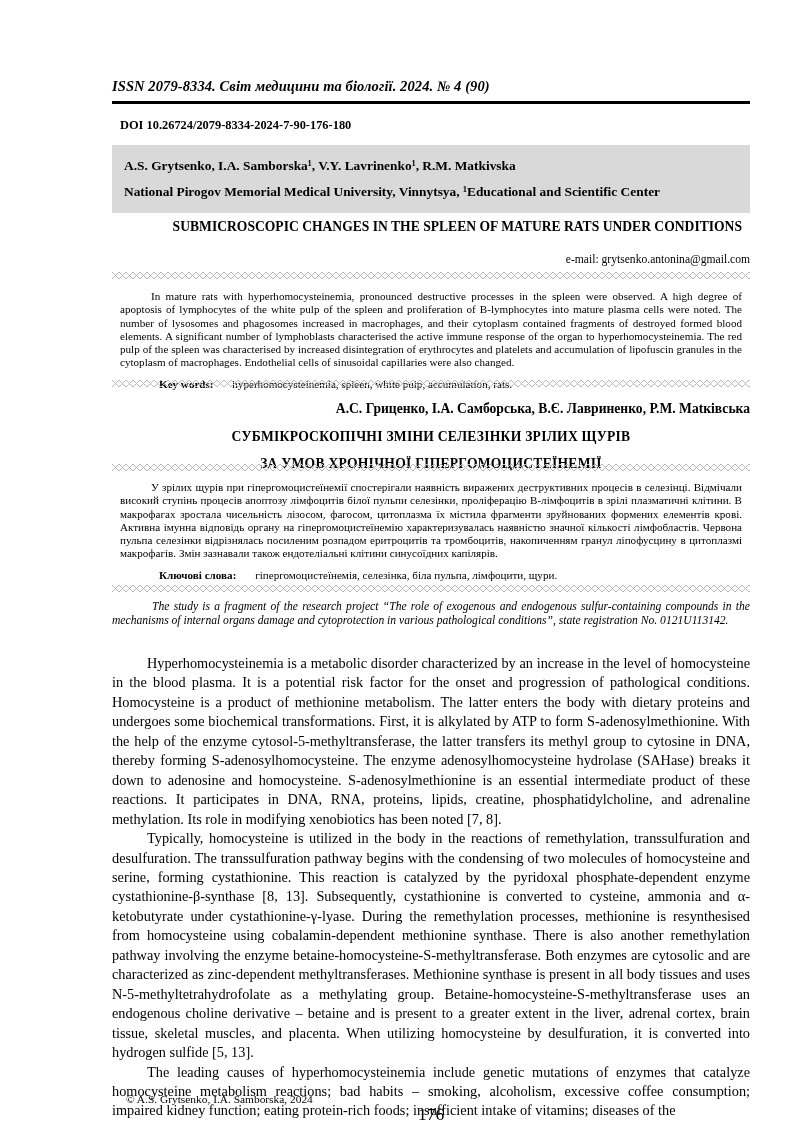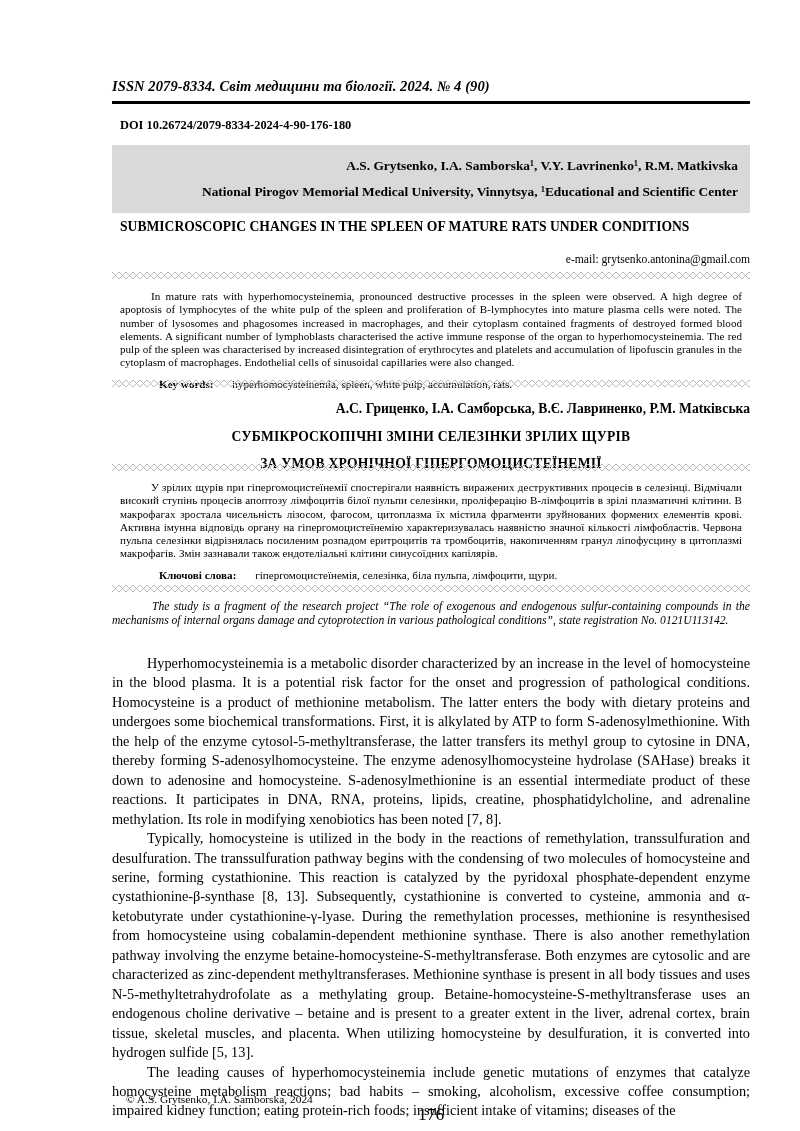--- a/index.html
+++ b/index.html
@@ -46,31 +46,31 @@
     font-size: 12.4px;
     line-height: 15.5px;
   }
 
   
   .shadebox {
     position: absolute;
     left: 0; top: 113px; width: 638px;
     background: #d9d9d9;
     padding: 4px 4px 5px 4px;
-    text-align: right;
+    text-align: left;
     font-weight: bold;
     font-size: 13.4px;
     line-height: 17.5px;
   }
 
   
   .title-en {
     position: absolute;
     left: 0; top: 178px; width: 638px;
-    text-align: left;
+    text-align: right;
     font-weight: bold;
     font-size: 13.6px;
     line-height: 18px;
   }
 
   
   .email {
     position: absolute;
     left: 0; top: 221px; width: 638px;
     text-align: right;
@@ -157,21 +157,21 @@
 </style>
 </head>
 <body>
 
 <div class="page">
 
   <div class="runhead">ISSN 2079-8334. Світ медицини та біології. 2024. № 4 (90)</div>
   <div class="runrule"></div>
 
   <div class="doiblock">
-    <div>DOI 10.26724/2079-8334-2024-4-90-176-180</div>
+    <div>DOI 10.26724/2079-8334-2024-7-90-176-180</div>
     <div>UDC 612.41:577.122.3:599.323.4:612.08</div>
   </div>
 
   <div class="shadebox">
     <div>A.S. Grytsenko, I.A. Samborska¹, V.Y. Lavrinenko¹, R.M. Matkivska</div>
     <div>National Pirogov Memorial Medical University, Vinnytsya, ¹Educational and Scientific Center</div>
   </div>
 
   <div class="title-en">
     <div>SUBMICROSCOPIC CHANGES IN THE SPLEEN OF MATURE RATS UNDER CONDITIONS</div>

